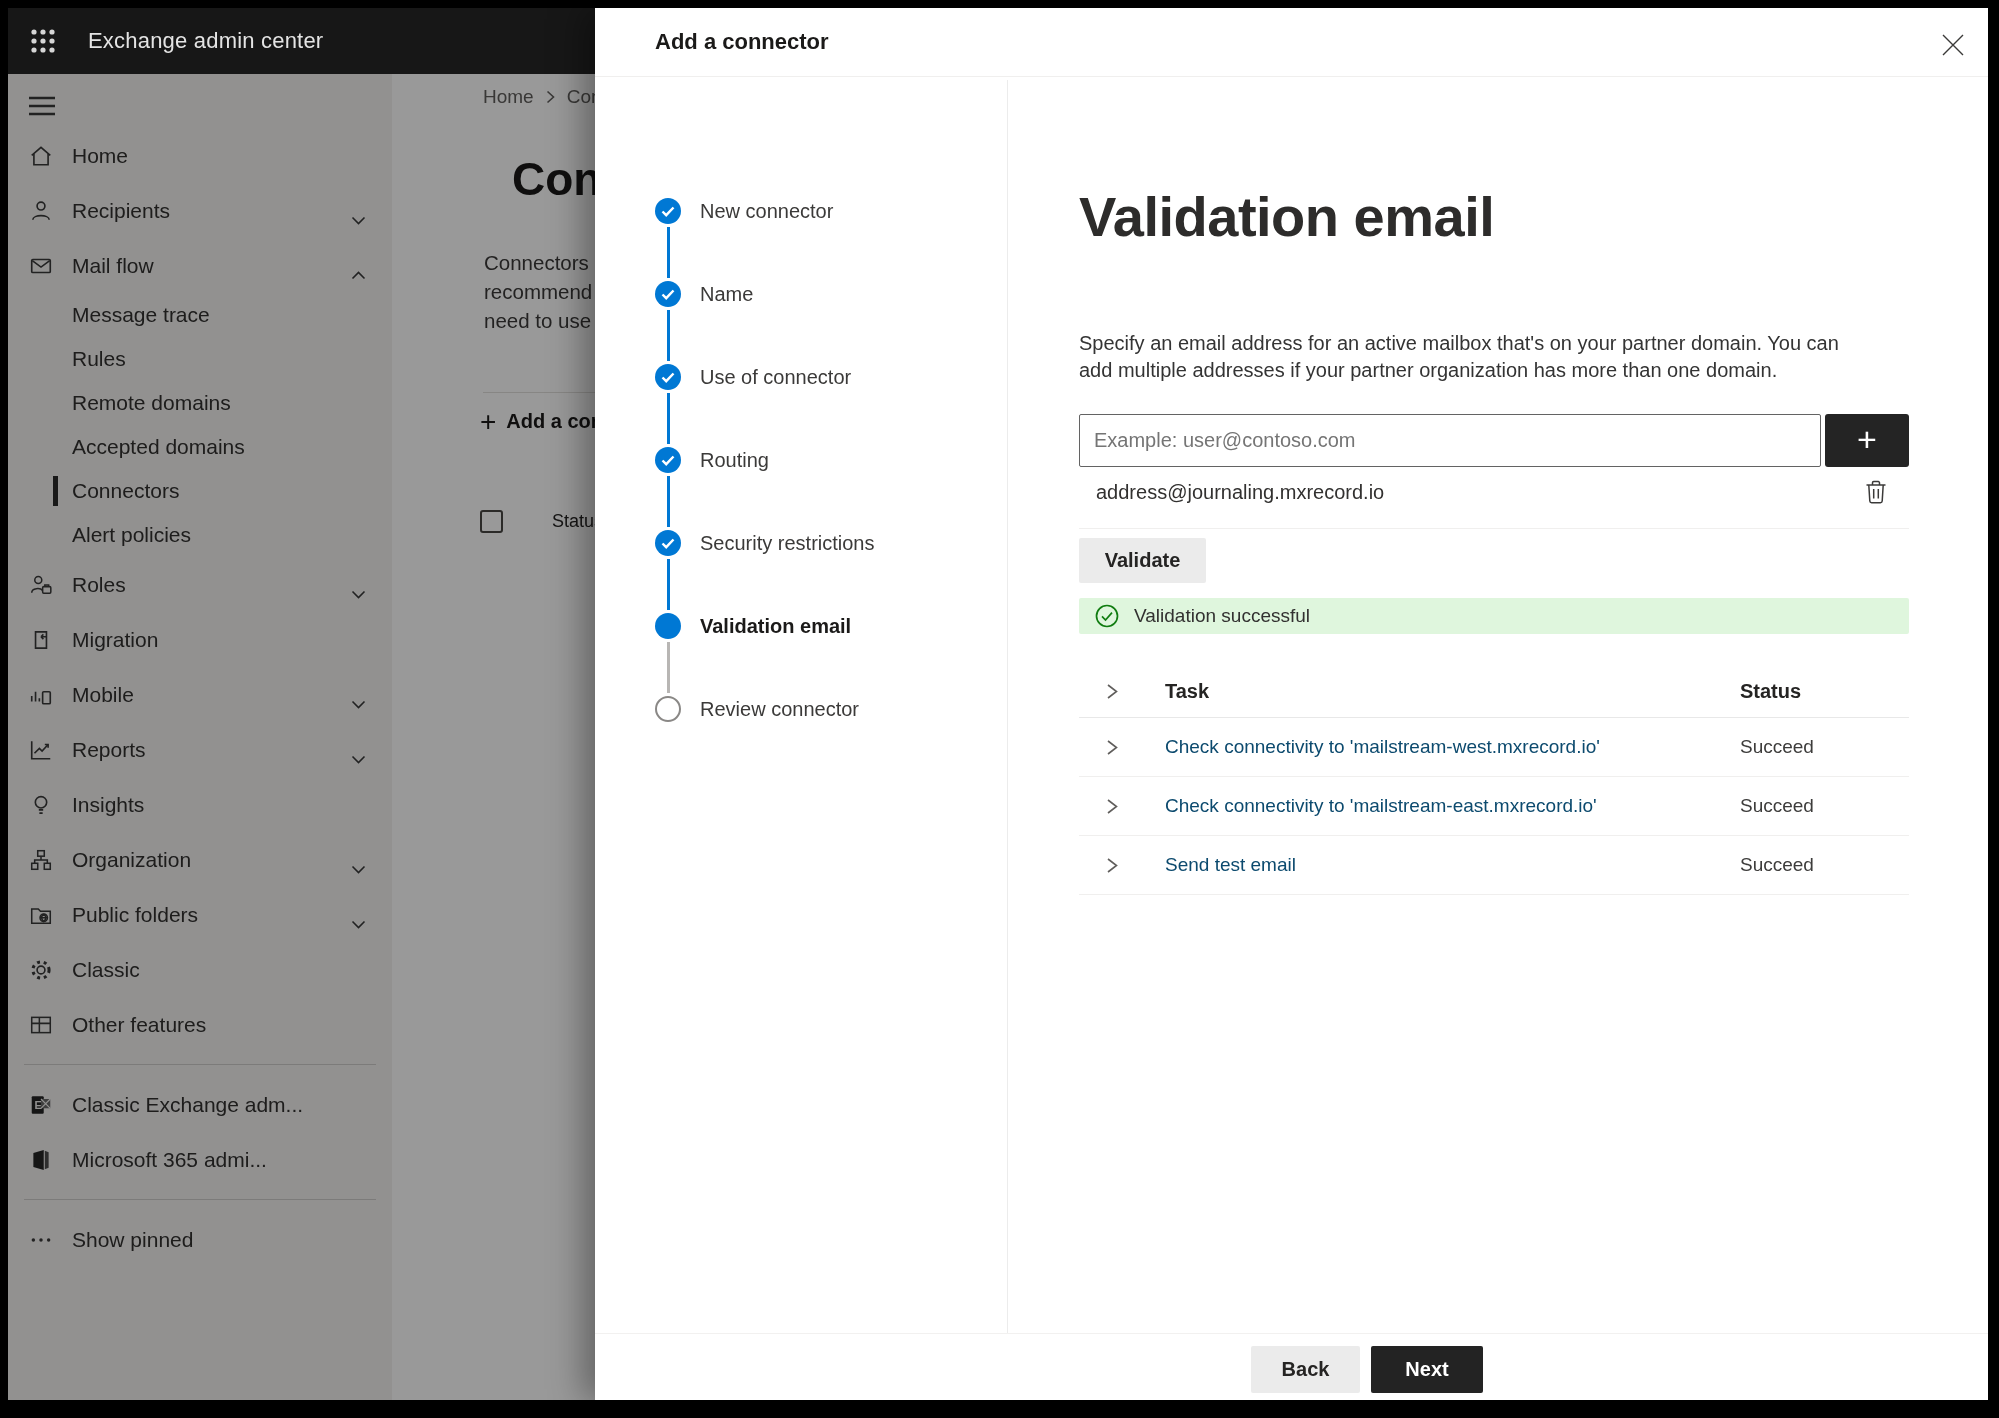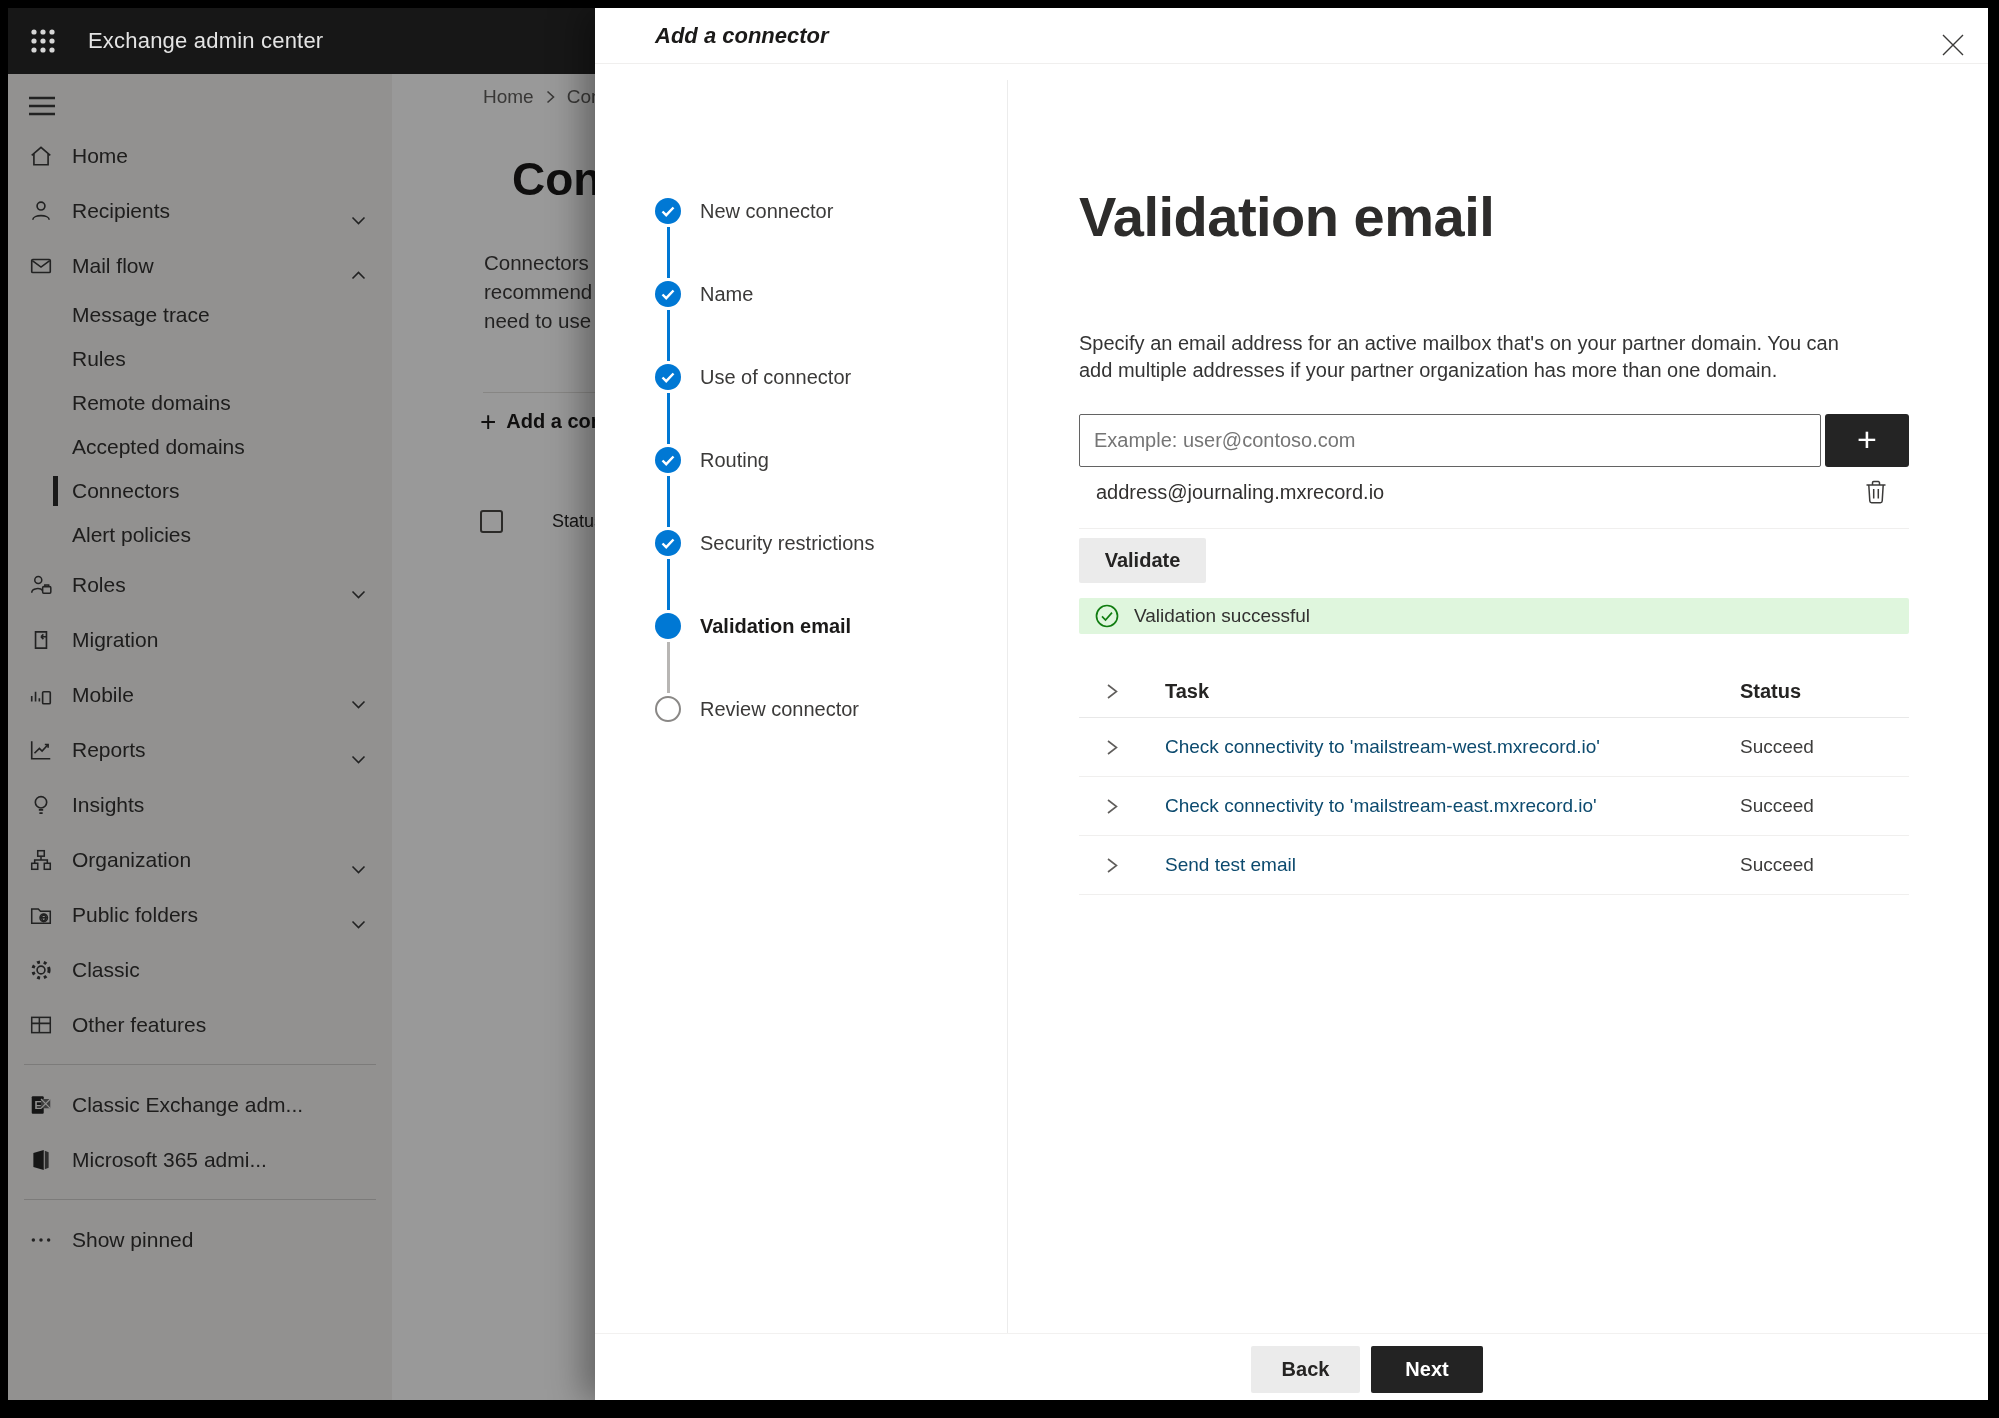--- a/index.html
+++ b/index.html
@@ -30,21 +30,21 @@
   .bg-para { position:absolute; left:92px; top:174px; font-size:20.5px; line-height:29px; color:#3b3a39; white-space:nowrap; }
   .bg-divider { position:absolute; left:91px; top:318px; width:400px; height:1px; background:#e1dfdd; }
   .bg-add { position:absolute; left:88px; top:336px; display:flex; align-items:center; gap:10px; font-size:20px; font-weight:700; color:#1b1a19; white-space:nowrap; cursor:pointer; background:none; border:none; font-family:inherit; }
   .bg-add .plus { font-size:28px; font-weight:300; line-height:20px; }
   .bg-check { position:absolute; left:88px; top:436px; width:23px; height:23px; border:2px solid #484644; border-radius:3px; background:transparent; }
   .bg-status { position:absolute; left:160px; top:437px; font-size:18px; color:#252423; }
   .dim { position:absolute; inset:0; background:rgba(0,0,0,.40); z-index:4; }
 
   
   .panel { position:absolute; left:587px; top:0; right:0; bottom:0; background:#fff; z-index:10; box-shadow:-12px 0 32px rgba(0,0,0,.35); }
-  .panel-header { position:absolute; left:0; top:0; right:0; height:56px; border-bottom:1px solid #f0efee; display:flex; align-items:center;font-style:italic; }
+  .panel-header { position:absolute; left:0; top:0; right:0; height:69px; border-bottom:1px solid #f0efee; display:flex; align-items:center; }
   .panel-title { font-size:22px; font-weight:700; color:#1b1a19; margin-left:60px; }
   .close-btn { position:absolute; right:16px; top:18px; width:38px; height:38px; background:none; border:none; display:flex; align-items:center; justify-content:center; cursor:pointer; }
 
   .panel-body { position:absolute; left:0; top:72px; right:0; bottom:67px; }
   .steps-col { position:absolute; left:0; top:0; bottom:0; width:413px; border-right:1px solid #ececec; }
   .step-circle { position:absolute; left:60px; width:26px; height:26px; border-radius:50%; }
   .step-circle.completed, .step-circle.current { background:#0078d4; }
   .step-circle.upcoming { background:#fff; border:2px solid #8a8886; }
   .step-line { position:absolute; left:71.5px; width:3px; height:51px; background:#0078d4; }
   .step-line.gray { background:#b8b6b4; }

